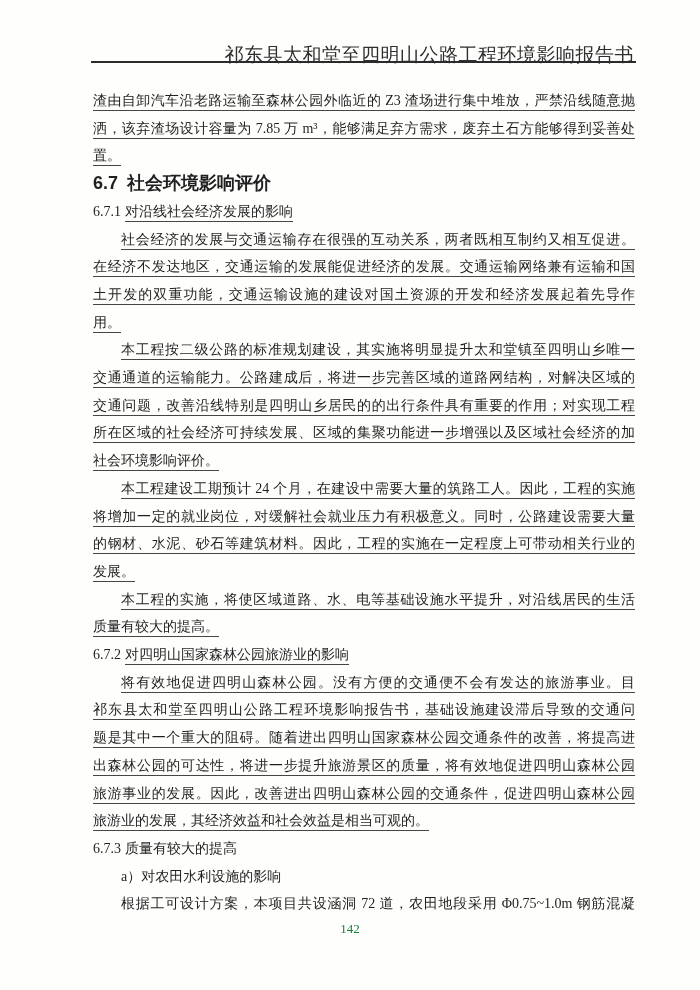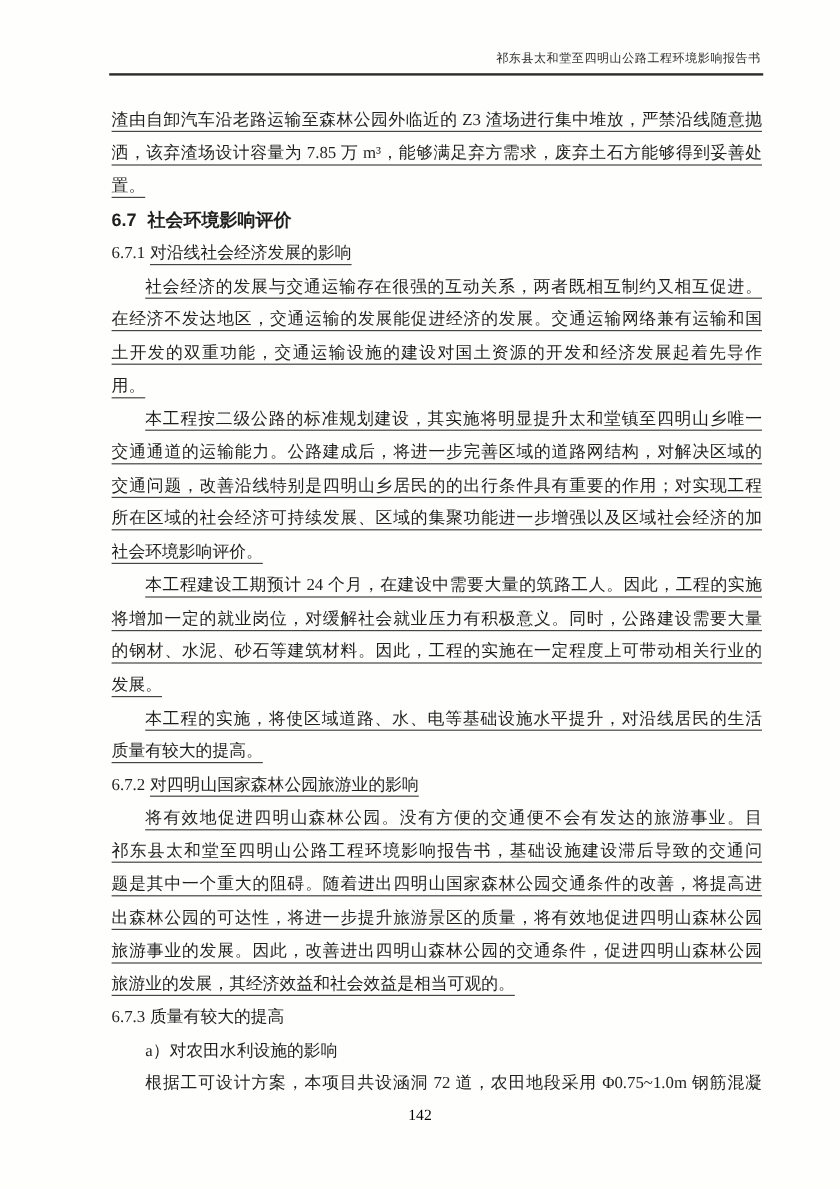--- a/index.html
+++ b/index.html
@@ -4,49 +4,49 @@
 <style>
   html,body{margin:0;padding:0;}
   body{background:#ffffff;}
   .page{
     position:relative;width:700px;height:990px;background:#fefefdf;
     background:#fefefd;color:#1f1f1f;overflow:hidden;
     font-family:"Liberation Serif","DejaVu Serif",serif;
   }
   .header{
     position:absolute;top:42px;left:93px;right:66px;
-    text-align:right;font-size:10px;color:#2e2e2e;letter-spacing:.5px;
+    text-align:right;font-size:19px;color:#2e2e2e;letter-spacing:.5px;
   }
   .header-rule{
     position:absolute;top:61px;left:91px;right:64px;
     border-top:2.5px solid #2b2b2b;height:0;
   }
   .doc{
     position:absolute;top:87px;left:93px;width:542px;
     font-size:14px;line-height:27.7px;text-align:justify;
   }
   .line{min-height:27.7px;}
   .fill{text-align-last:justify;}
   .u{
     text-decoration:underline;
     text-underline-offset:4.5px;
     text-decoration-thickness:1px;
     text-decoration-color:#454545;
   }
   .ind{text-indent:28px;}
   .h2{
     font-family:"Liberation Sans","DejaVu Sans",sans-serif;
-    font-weight:700;font-size:15px;text-align:left;text-align-last:left;
+    font-weight:700;font-size:18px;text-align:left;text-align-last:left;
   }
   .h2 .num{margin-right:9px;}
   .h3{text-align:left;text-align-last:left;}
   .h3 .num{margin-right:4px;}
   .footer{
     position:absolute;top:921px;left:0;width:700px;
-    text-align:center;font-size:13px;color:#000000;
+    text-align:center;font-size:13px;color:#15803d;
   }
 </style>
 </head>
 <body>
 
 <div class="page">
 
   <div class="header">
     <span>祁东县太和堂至四明山公路工程环境影响报告书</span>
   </div>

